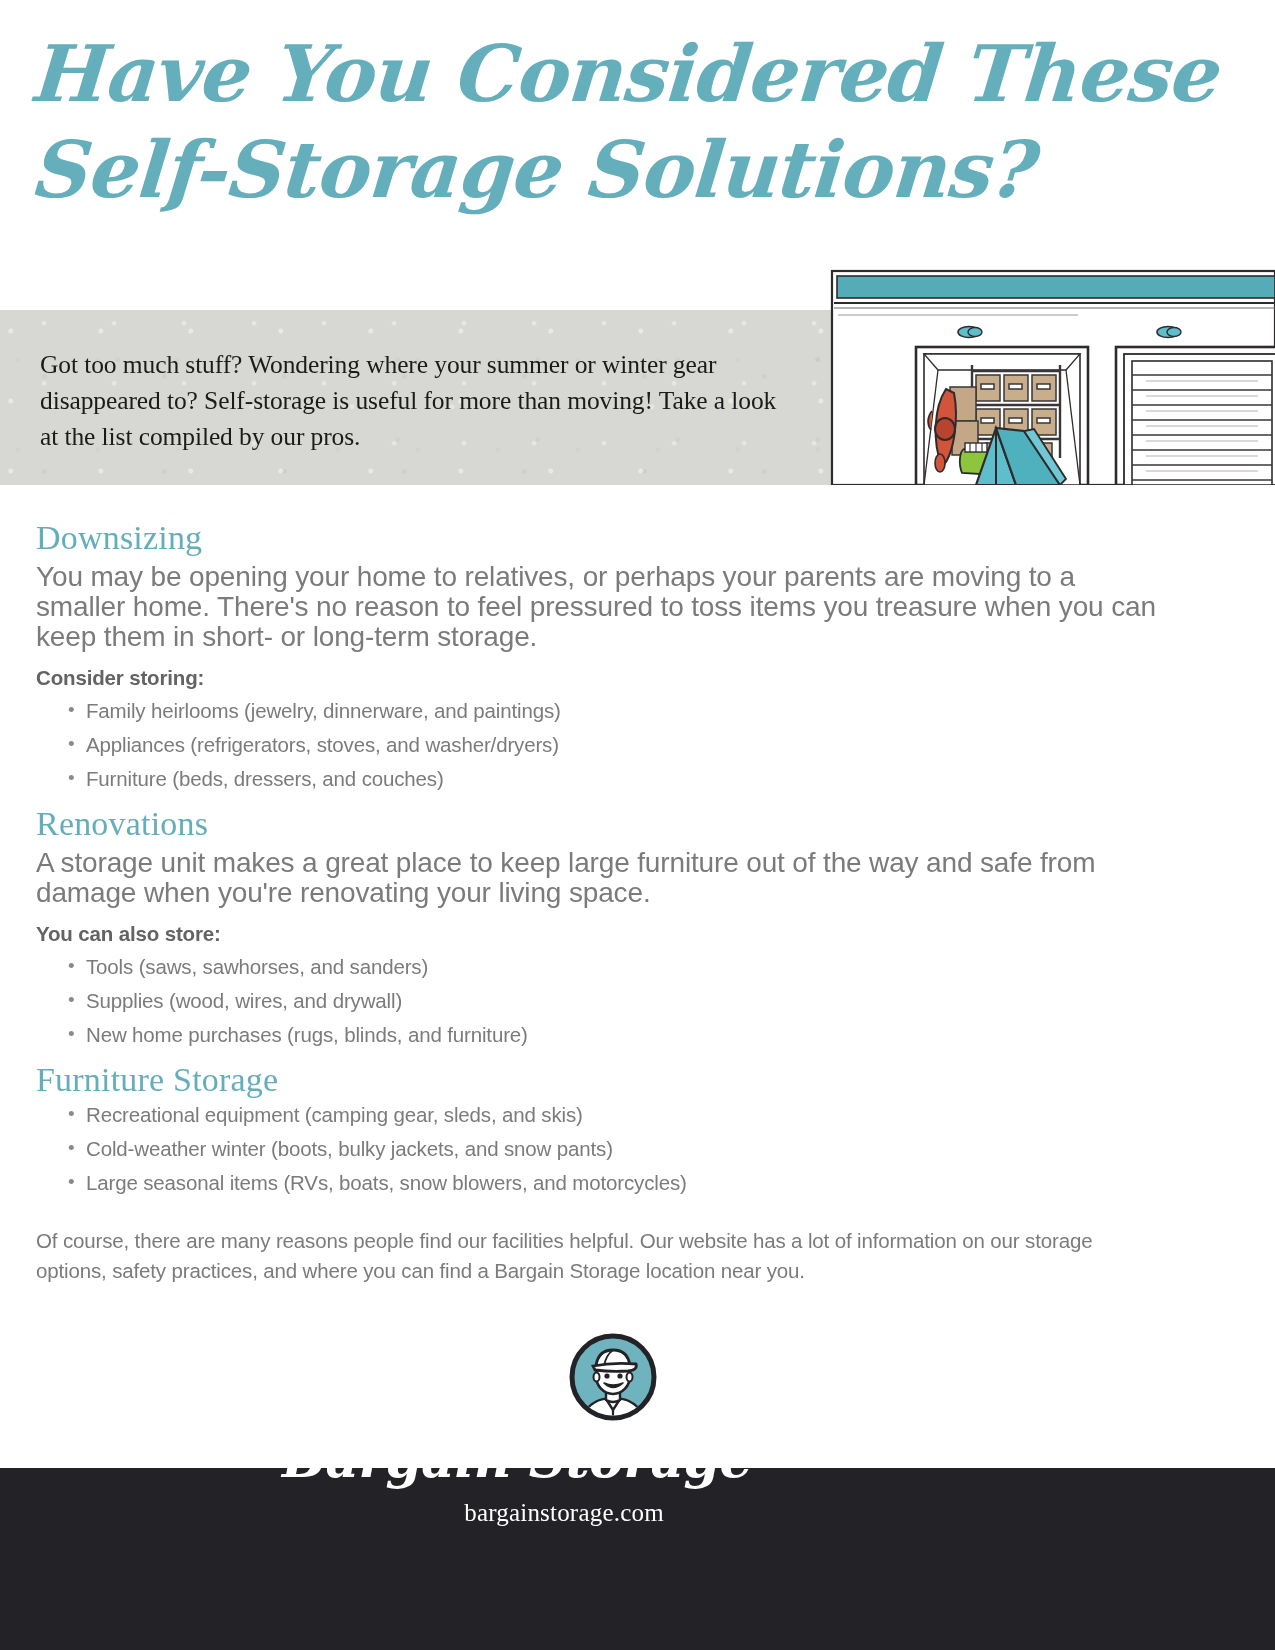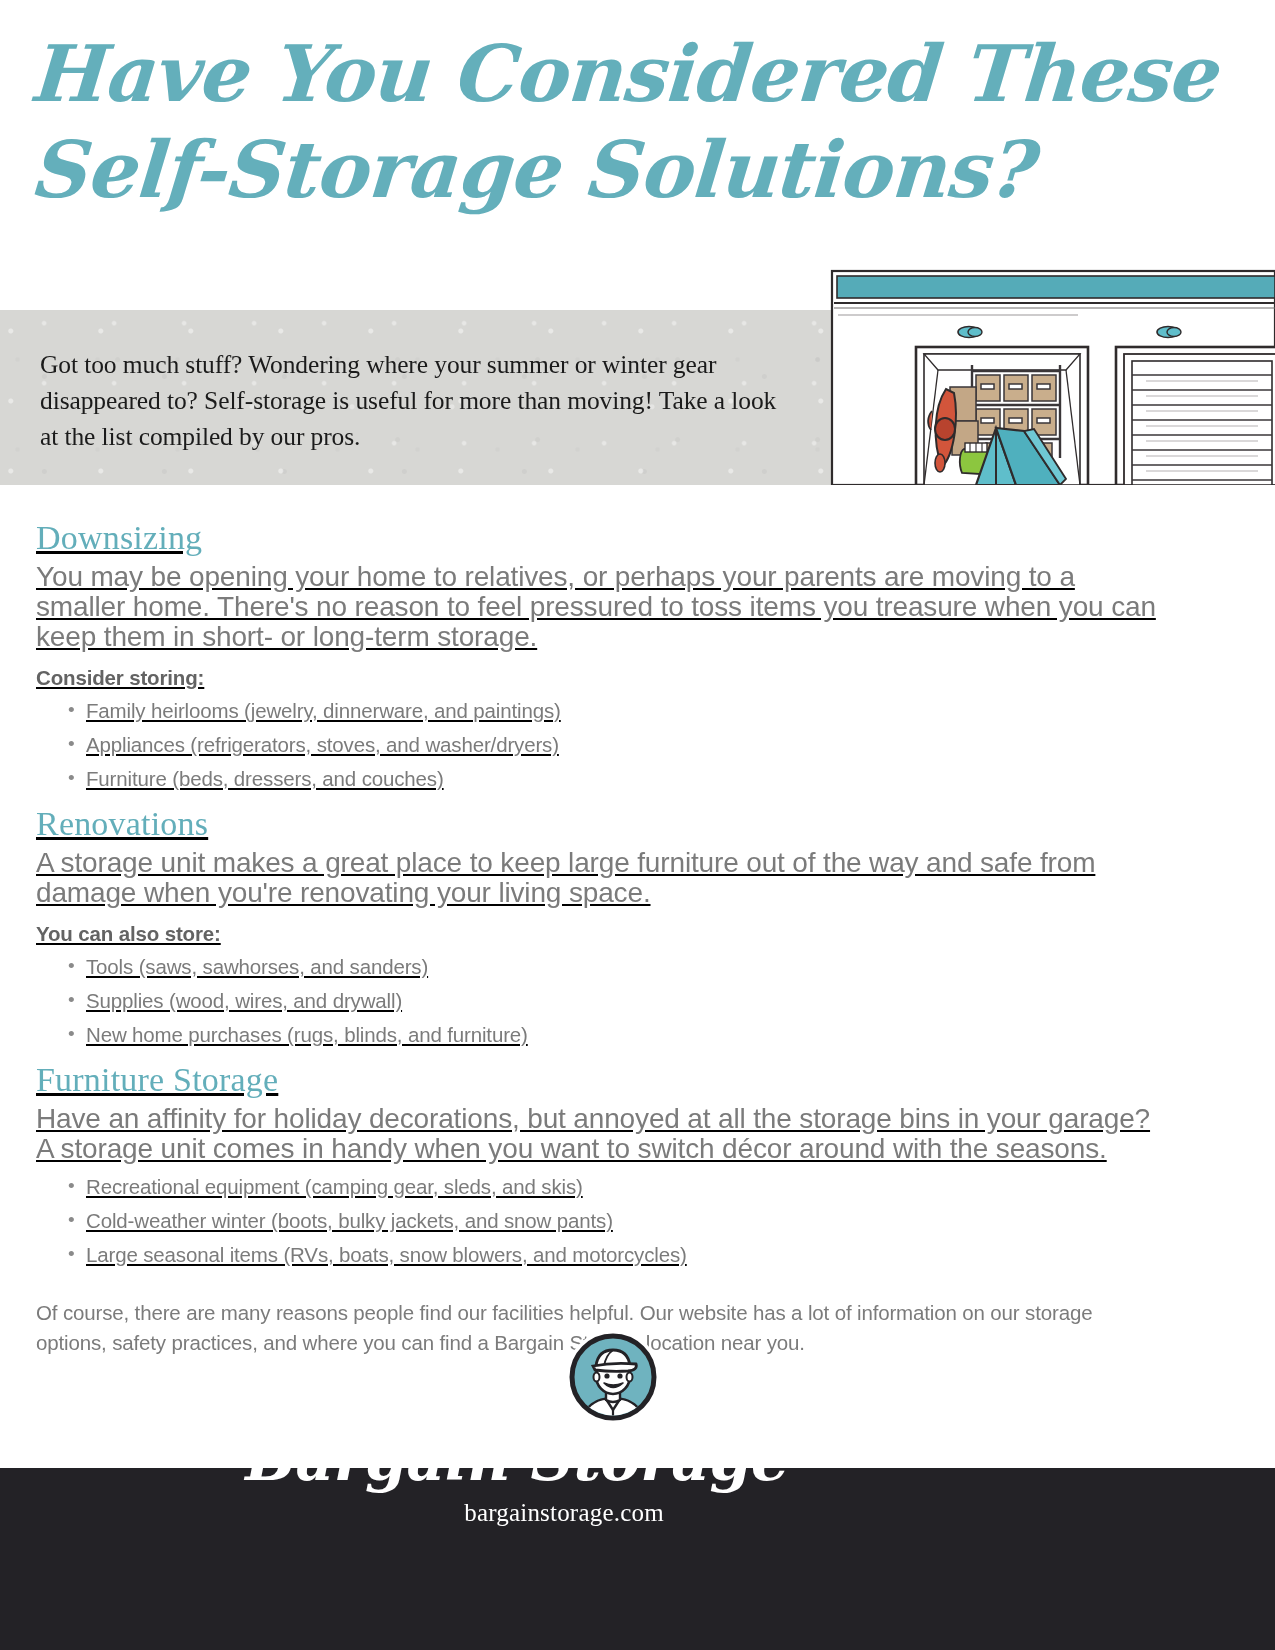--- a/index.html
+++ b/index.html
@@ -125,21 +125,21 @@
     letter-spacing: -0.15px;
   }
   ul.sec-list li::before {
     content: "\2022";
     position: absolute;
     left: 0;
     top: -1px;
     color: #8a8a8a;
     font-size: 19px;
   }
-  .section { margin-bottom: 6px; text-decoration: underline; }
+  .section { margin-bottom: 6px; }
   .section.renov h2.sec-head { margin-top: 8px; }
   .closing {
     font-family: "Liberation Sans", sans-serif;
     font-size: 20.5px;
     line-height: 30px;
     color: #7b7b7b;
     margin: 32px 0 0 0;
     letter-spacing: -0.15px;
   }
 
@@ -169,21 +169,21 @@
   .logo-badge svg { display: block; }
   .brand-name {
     position: absolute;
     left: 0;
     top: 1424px;
     width: 1034px;
     text-align: center;
     font-family: "DejaVu Serif", serif;
     font-style: italic;
     font-weight: bold;
-    font-size: 60px;
+    font-size: 52px;
     line-height: 70px;
     color: #ffffff;
     letter-spacing: -0.5px;
     z-index: 6;
   }
   .brand-url {
     position: absolute;
     left: 0;
     top: 1497px;
     width: 1128px;
@@ -331,21 +331,20 @@
       <p class="sec-lead">You can also store:</p>
       <ul class="sec-list">
         <li>Tools (saws, sawhorses, and sanders)</li>
         <li>Supplies (wood, wires, and drywall)</li>
         <li>New home purchases (rugs, blinds, and furniture)</li>
       </ul>
     </div>
 
     <div class="section renov">
       <h2 class="sec-head">Furniture Storage</h2>
-      <p class="sec-body">Have an affinity for holiday decorations, but annoyed at all the storage bins in your garage? A storage unit comes in handy when you want to switch décor around with the seasons.</p>
       <ul class="sec-list">
         <li>Recreational equipment (camping gear, sleds, and skis)</li>
         <li>Cold-weather winter (boots, bulky jackets, and snow pants)</li>
         <li>Large seasonal items (RVs, boats, snow blowers, and motorcycles)</li>
       </ul>
     </div>
 
     <p class="closing">Of course, there are many reasons people find our facilities helpful. Our website has a lot of information on our storage options, safety practices, and where you can find a Bargain Storage location near you.</p>
   </div>
 

